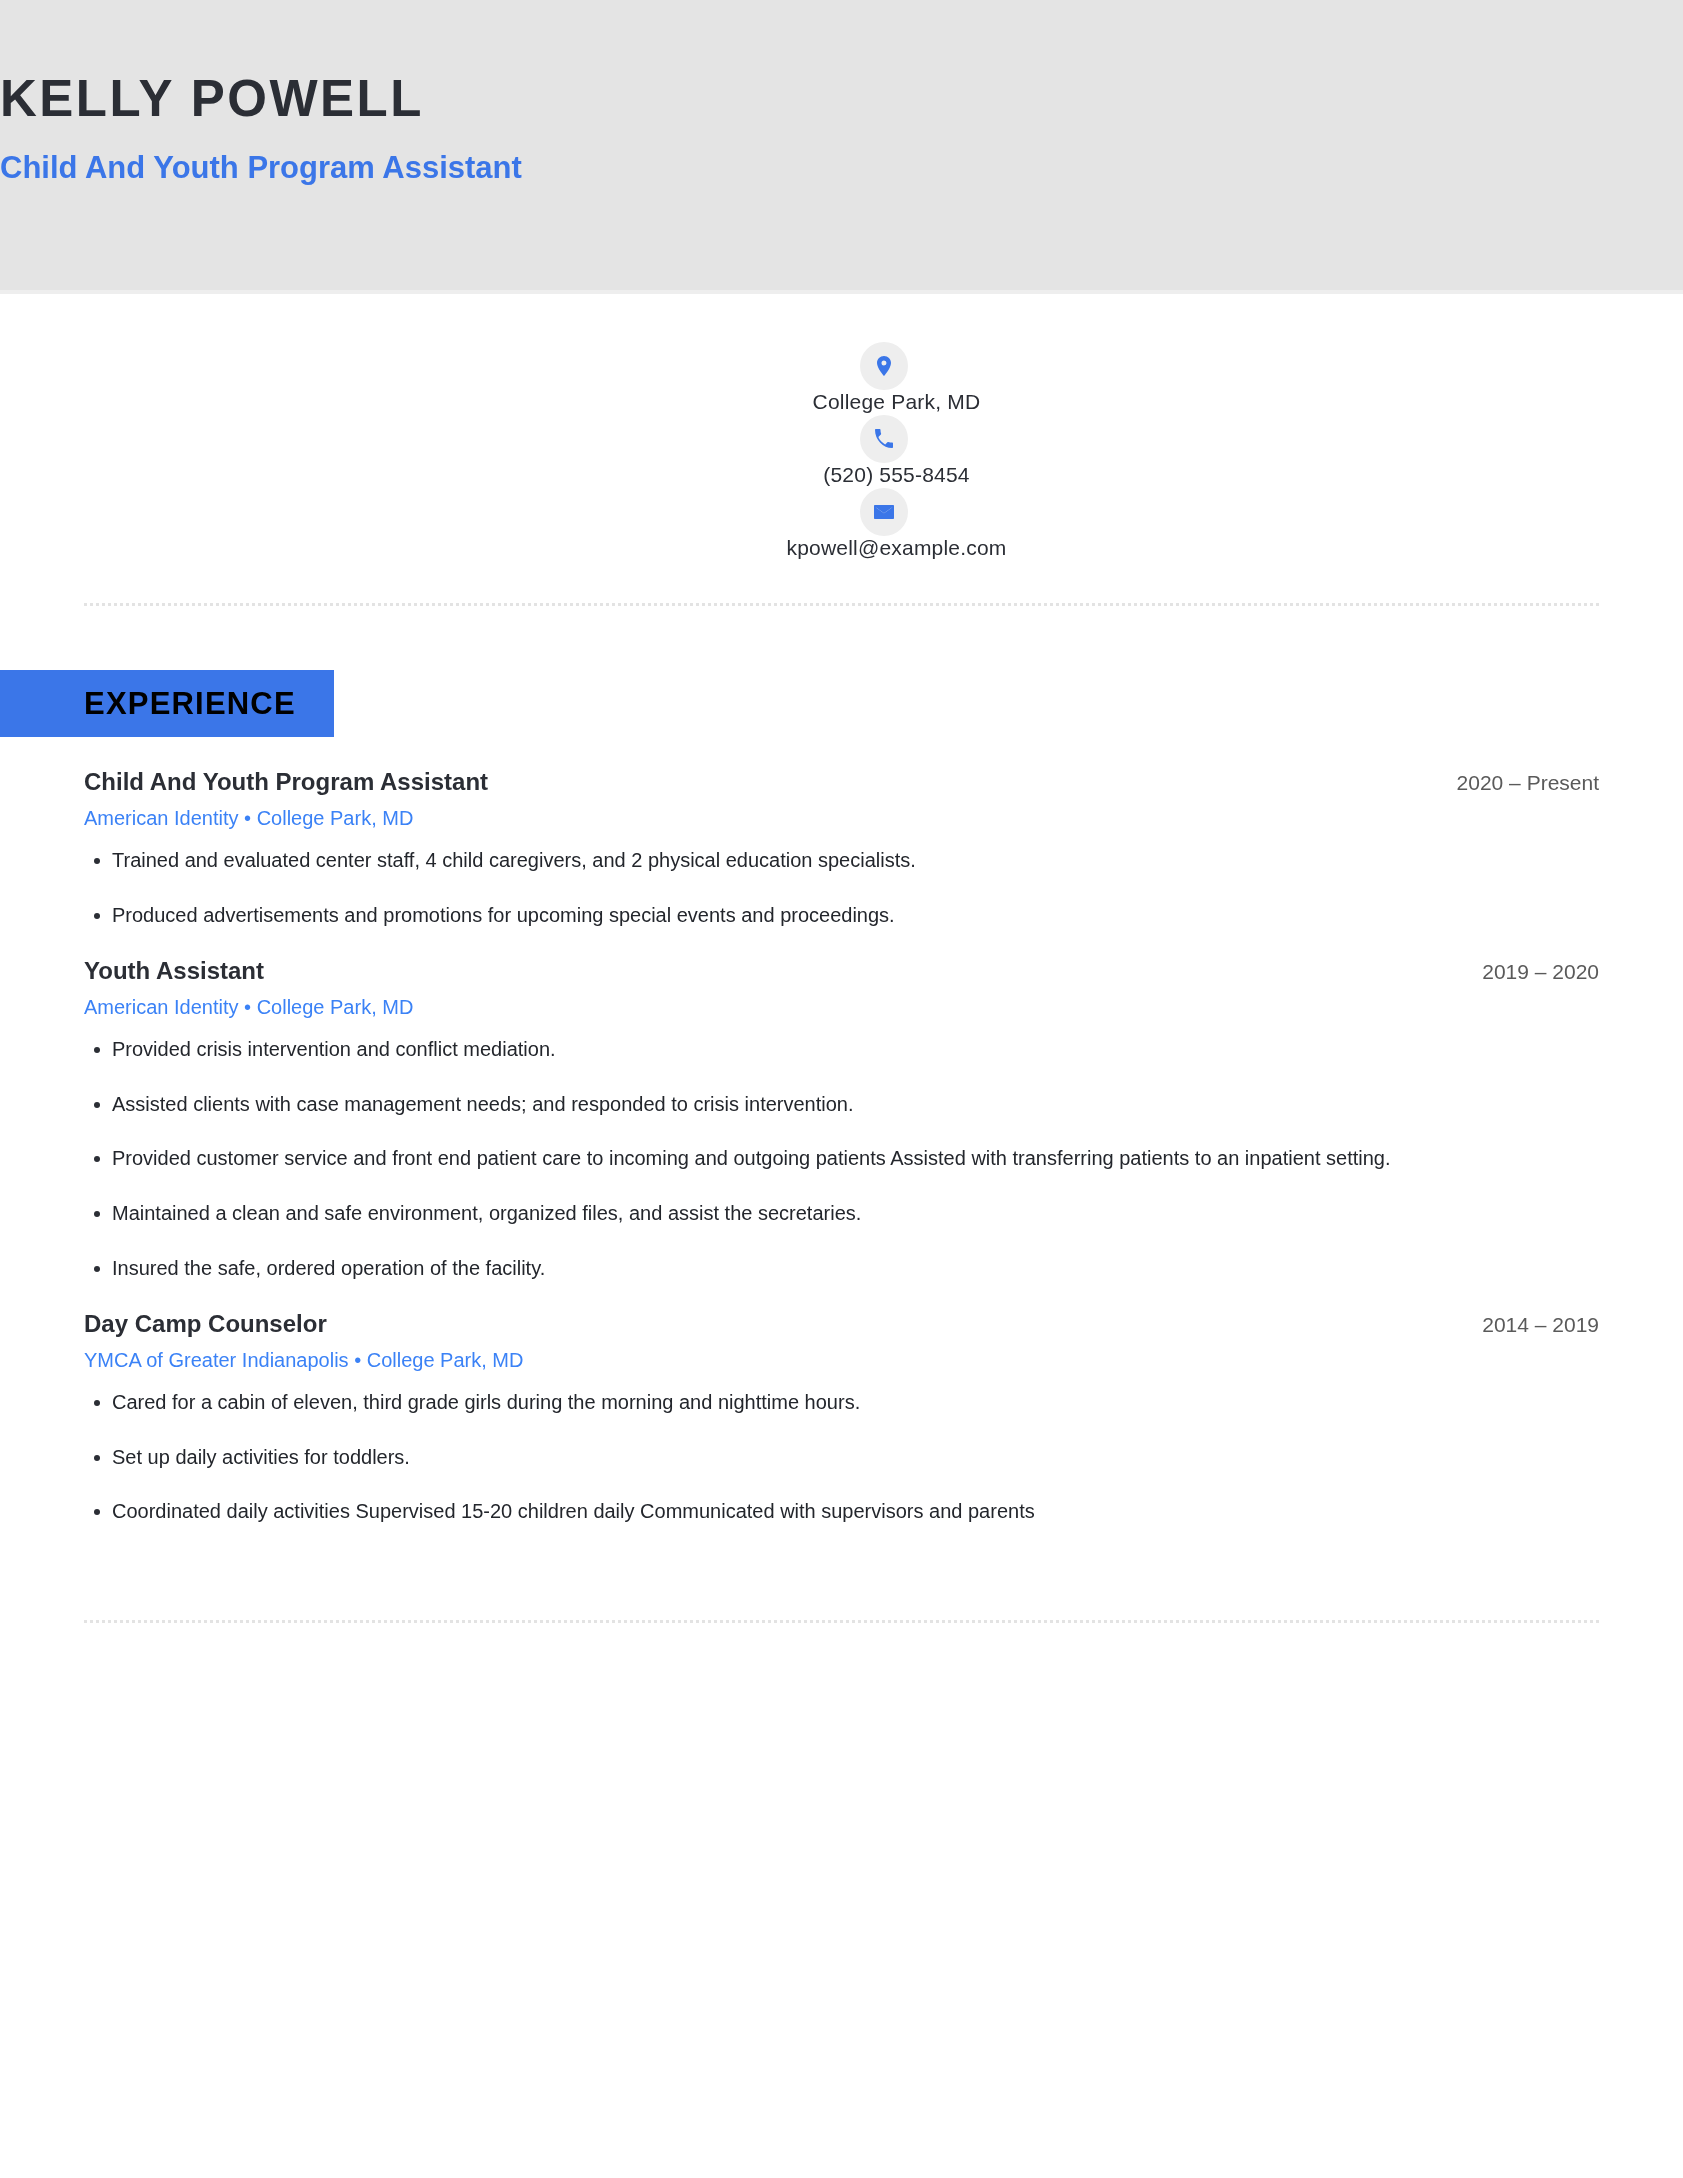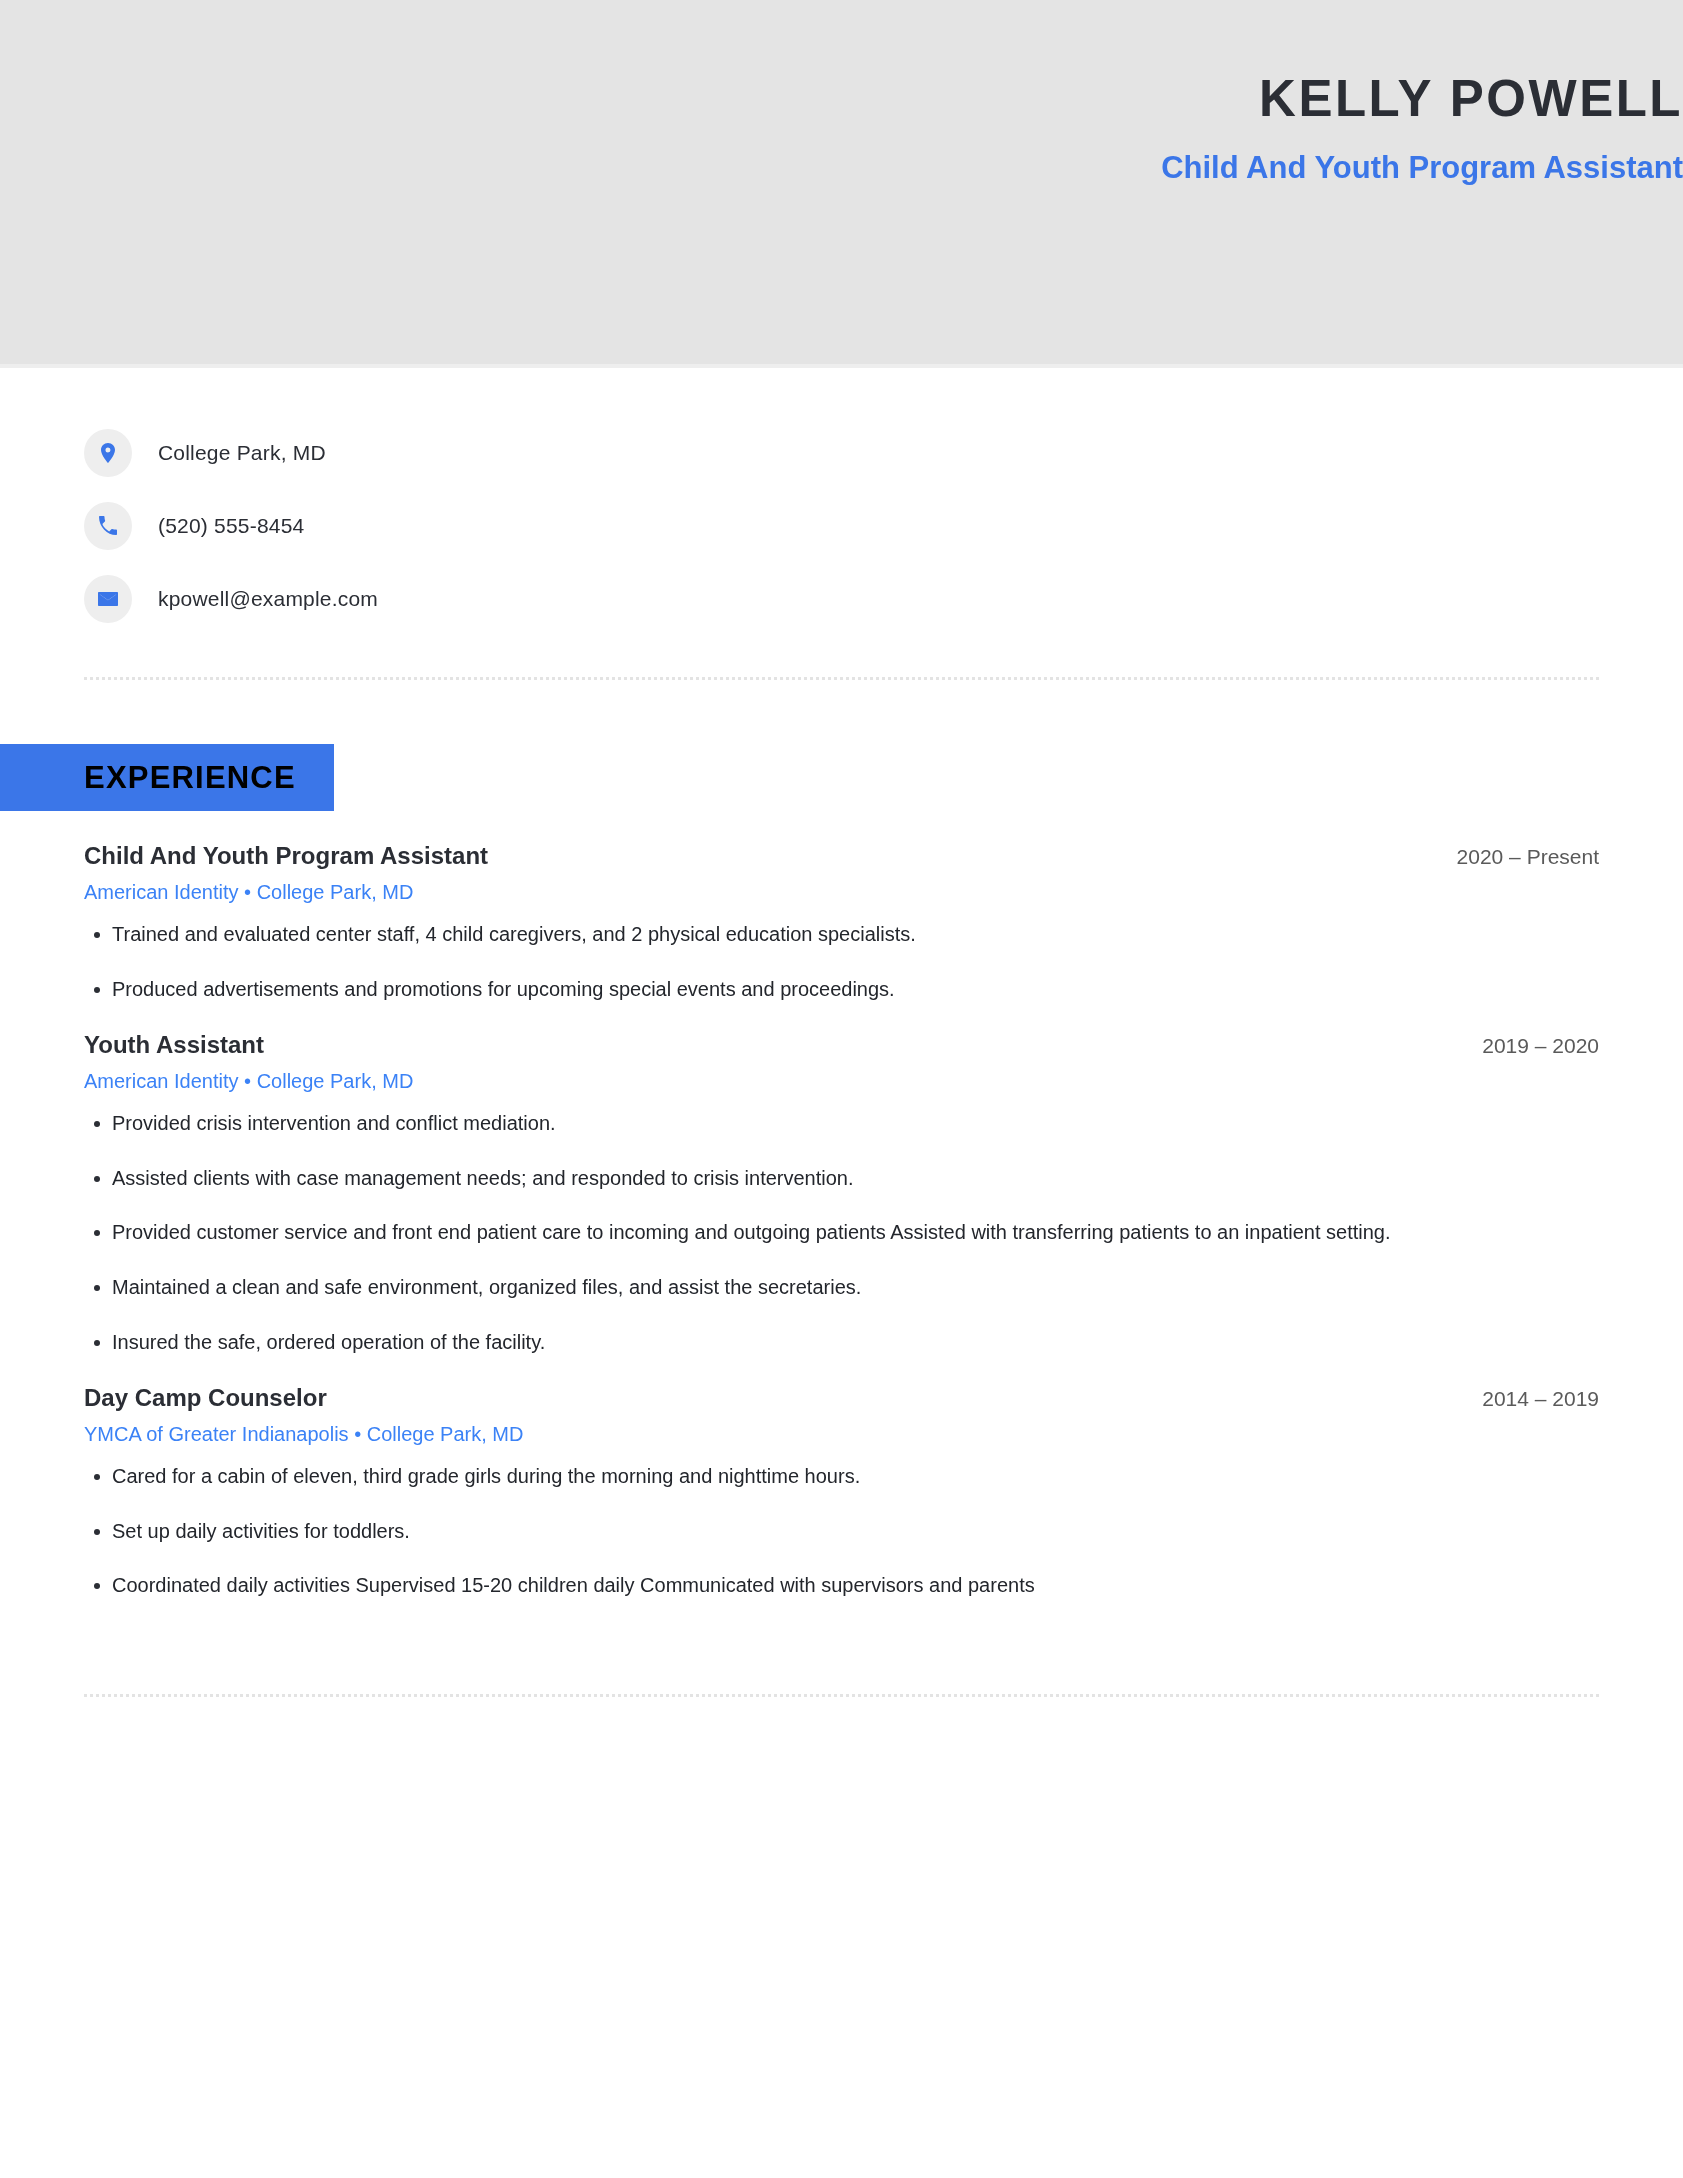--- a/index.html
+++ b/index.html
@@ -12,25 +12,25 @@
     height: 2178px;
     font-family: "Liberation Sans", "DejaVu Sans", sans-serif;
     color: #2b2e35;
     position: relative;
     overflow: hidden;
   }
 
   
   .header-band {
     background: #e4e4e4;
-    height: 368px;
+    height: 294px;
     width: 100%;
     box-sizing: border-box;
     padding-top: 71px;
-    text-align: right;
+    text-align: left;
     border-bottom: 4px solid #eeeeee;
   }
   .full-name {
     font-size: 51px;
     font-weight: 700;
     letter-spacing: 2.5px;
     color: #2b2e35;
     margin: 0;
     line-height: 1.1;
   }
@@ -43,20 +43,21 @@
   }
 
   
   .contact-block {
     padding: 48px 0 0 84px;
   }
   .contact-row {
     display: flex;
     align-items: center;
     height: 73px;
+    flex-direction: column;
   }
   .contact-icon {
     width: 48px;
     height: 48px;
     border-radius: 50%;
     background: #eeeeee;
     display: flex;
     align-items: center;
     justify-content: center;
     flex: 0 0 48px;

